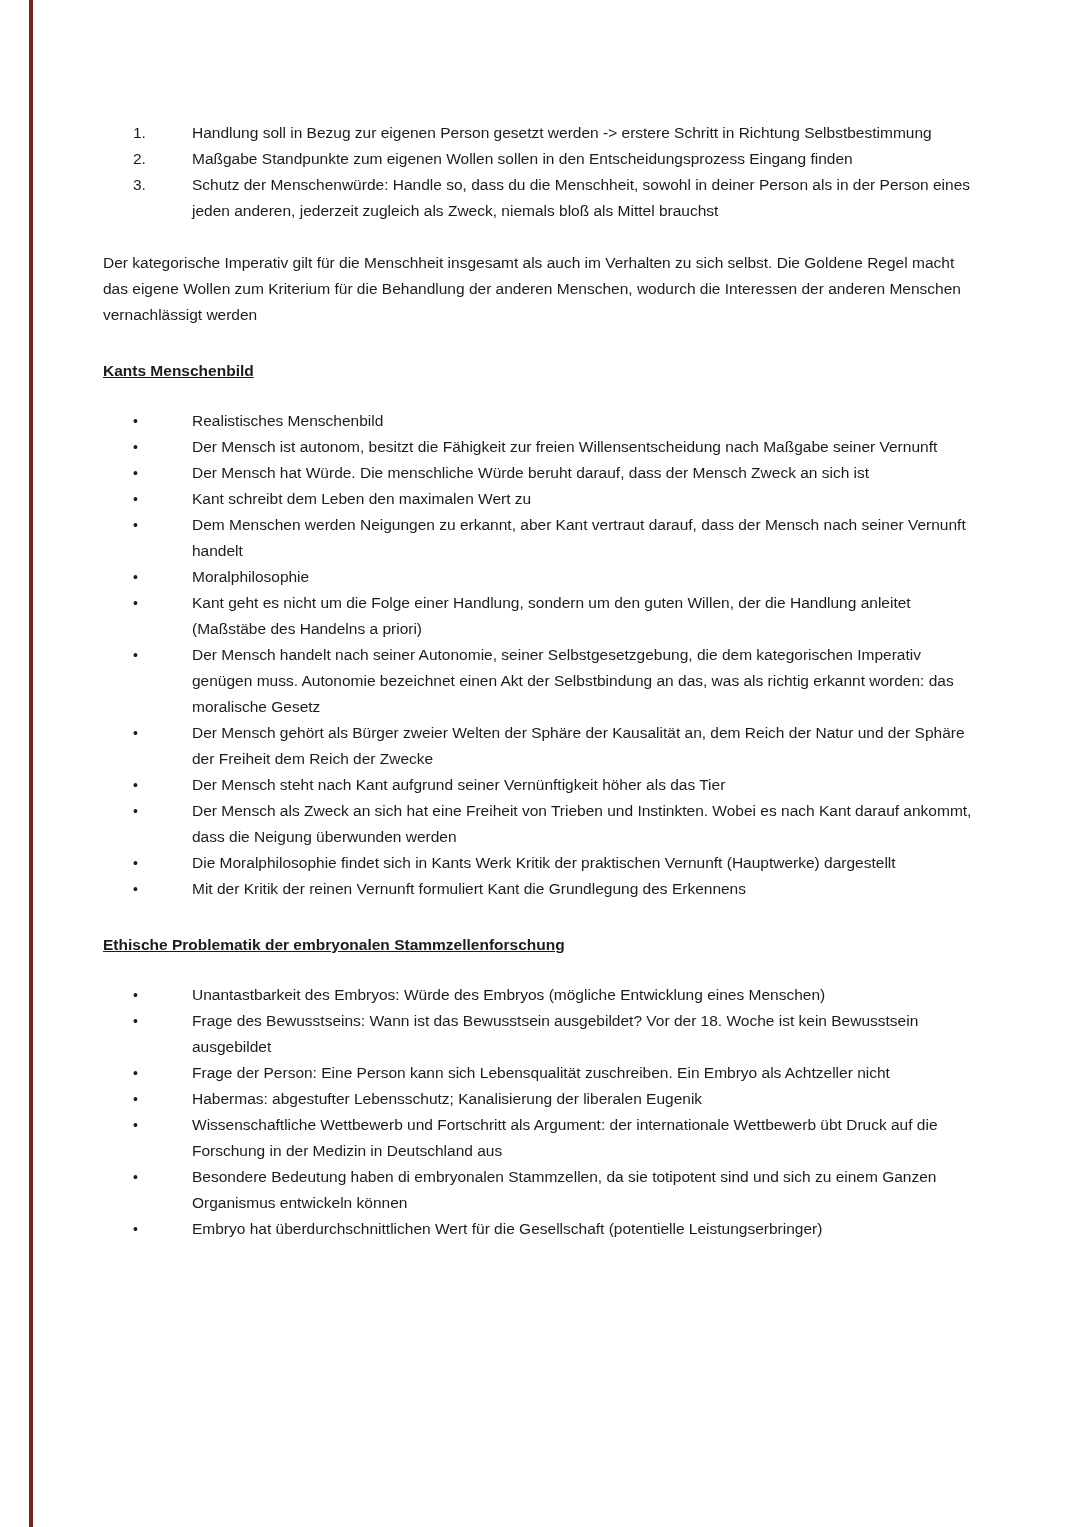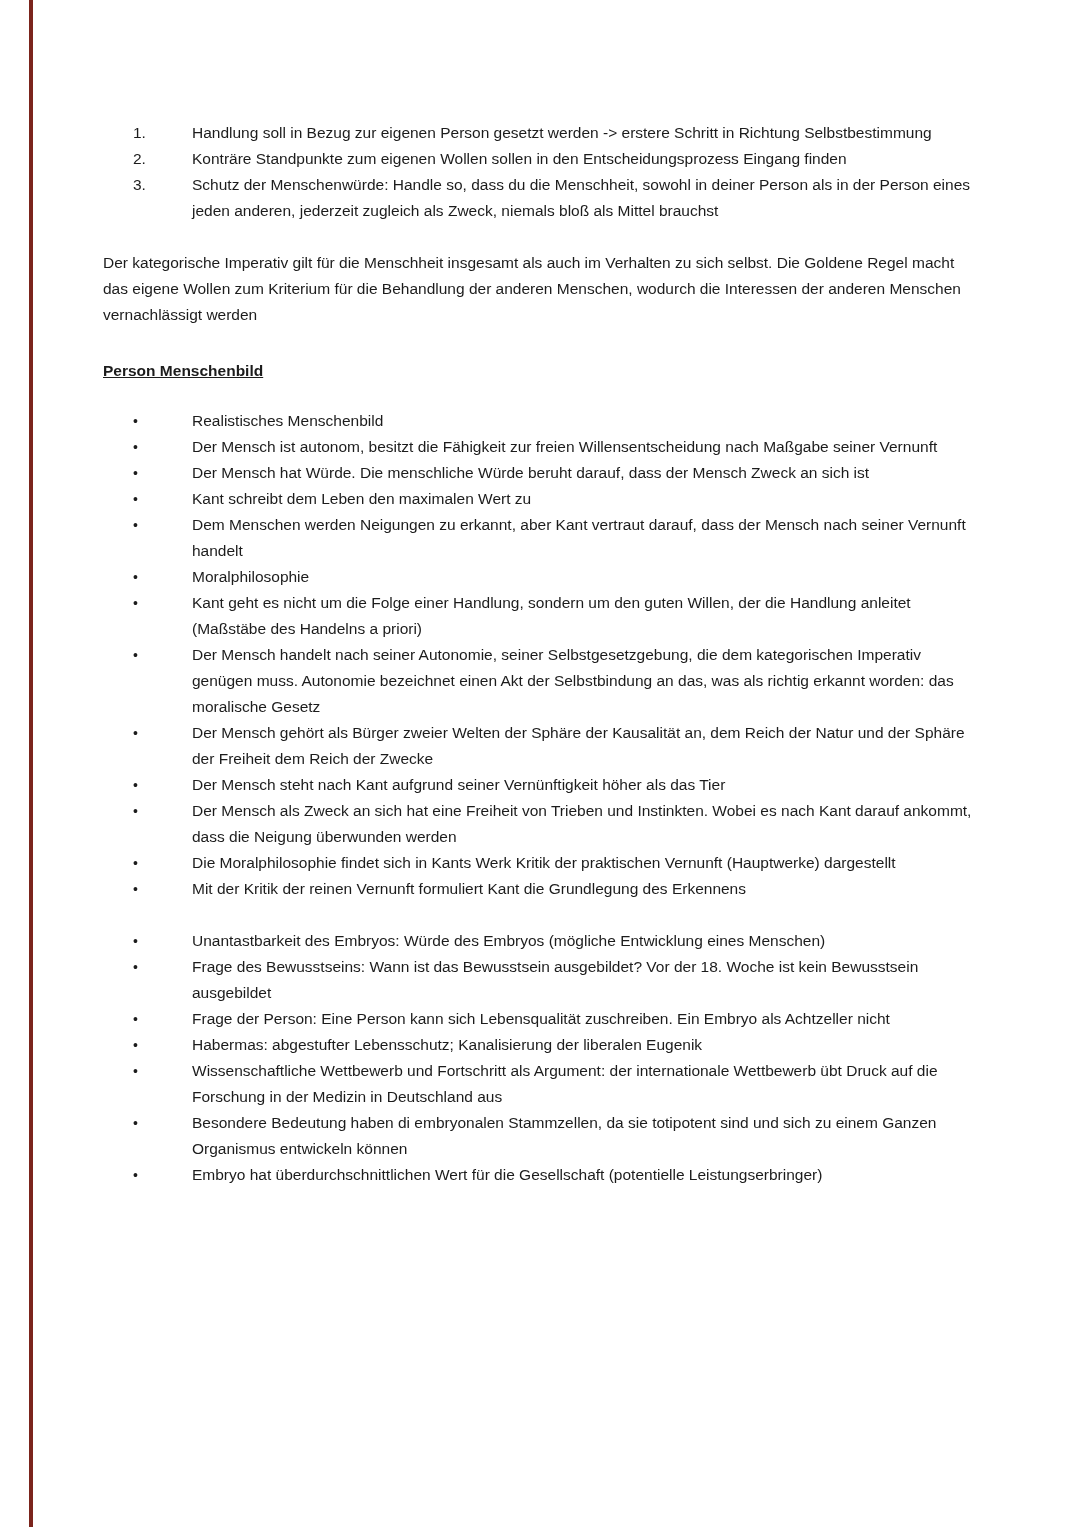--- a/index.html
+++ b/index.html
@@ -70,31 +70,31 @@
 
 <div class="content">
 
   <div class="list block">
     <div class="li">
       <span class="marker">1.</span>
       <span class="text">Handlung soll in Bezug zur eigenen Person gesetzt werden -&gt; erstere Schritt in Richtung Selbstbestimmung</span>
     </div>
     <div class="li">
       <span class="marker">2.</span>
-      <span class="text">Konträre Standpunkte zum eigenen Wollen sollen in den Entscheidungsprozess Eingang finden</span>
+      <span class="text">Maßgabe Standpunkte zum eigenen Wollen sollen in den Entscheidungsprozess Eingang finden</span>
     </div>
     <div class="li">
       <span class="marker">3.</span>
       <span class="text">Schutz der Menschenwürde: Handle so, dass du die Menschheit, sowohl in deiner Person als in der Person eines jeden anderen, jederzeit zugleich als Zweck, niemals bloß als Mittel brauchst</span>
     </div>
   </div>
 
   <p class="paragraph">Der kategorische Imperativ gilt für die Menschheit insgesamt als auch im Verhalten zu sich selbst. Die Goldene Regel macht das eigene Wollen zum Kriterium für die Behandlung der anderen Menschen, wodurch die Interessen der anderen Menschen vernachlässigt werden</p>
 
-  <h2 class="section-heading">Person Menschenbild</h2>
+  <h2 class="section-heading">Kants Menschenbild</h2>
 
   <div class="list block">
     <div class="li">
       <span class="marker bullet-marker">•</span>
       <span class="text">Realistisches Menschenbild</span>
     </div>
     <div class="li">
       <span class="marker bullet-marker">•</span>
       <span class="text">Der Mensch ist autonom, besitzt die Fähigkeit zur freien Willensentscheidung nach Maßgabe seiner Vernunft</span>
     </div>
@@ -137,20 +137,21 @@
     <div class="li">
       <span class="marker bullet-marker">•</span>
       <span class="text">Die Moralphilosophie findet sich in Kants Werk Kritik der praktischen Vernunft (Hauptwerke) dargestellt</span>
     </div>
     <div class="li">
       <span class="marker bullet-marker">•</span>
       <span class="text">Mit der Kritik der reinen Vernunft formuliert Kant die Grundlegung des Erkennens</span>
     </div>
   </div>
 
+  <h2 class="section-heading">Ethische Problematik der embryonalen Stammzellenforschung</h2>
 
   <div class="list block">
     <div class="li">
       <span class="marker bullet-marker">•</span>
       <span class="text">Unantastbarkeit des Embryos: Würde des Embryos (mögliche Entwicklung eines Menschen)</span>
     </div>
     <div class="li">
       <span class="marker bullet-marker">•</span>
       <span class="text">Frage des Bewusstseins: Wann ist das Bewusstsein ausgebildet? Vor der 18. Woche ist kein Bewusstsein ausgebildet</span>
     </div>

